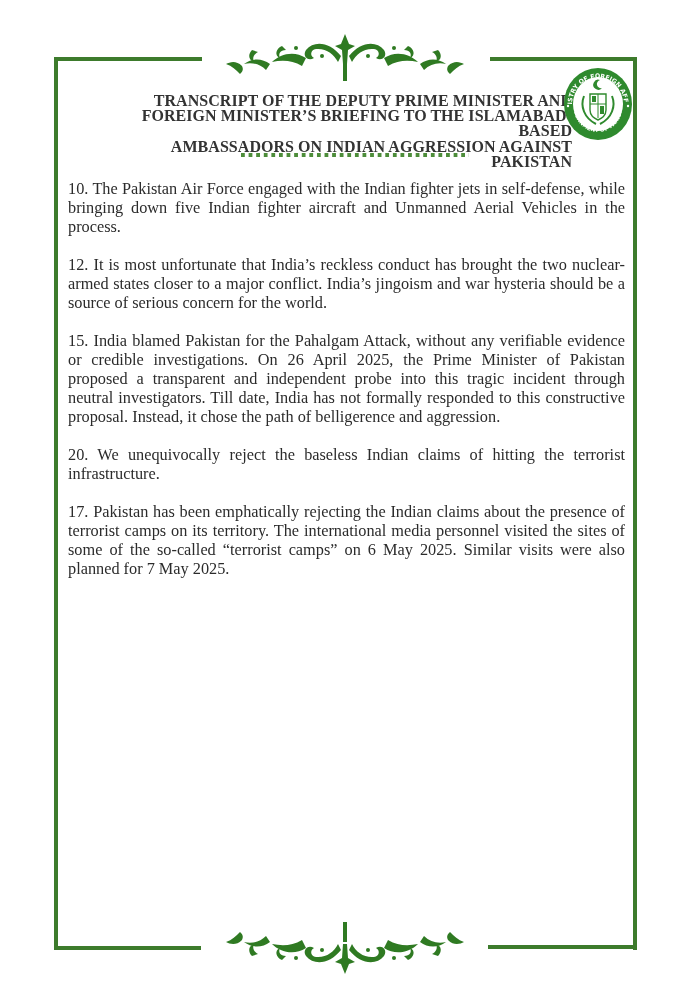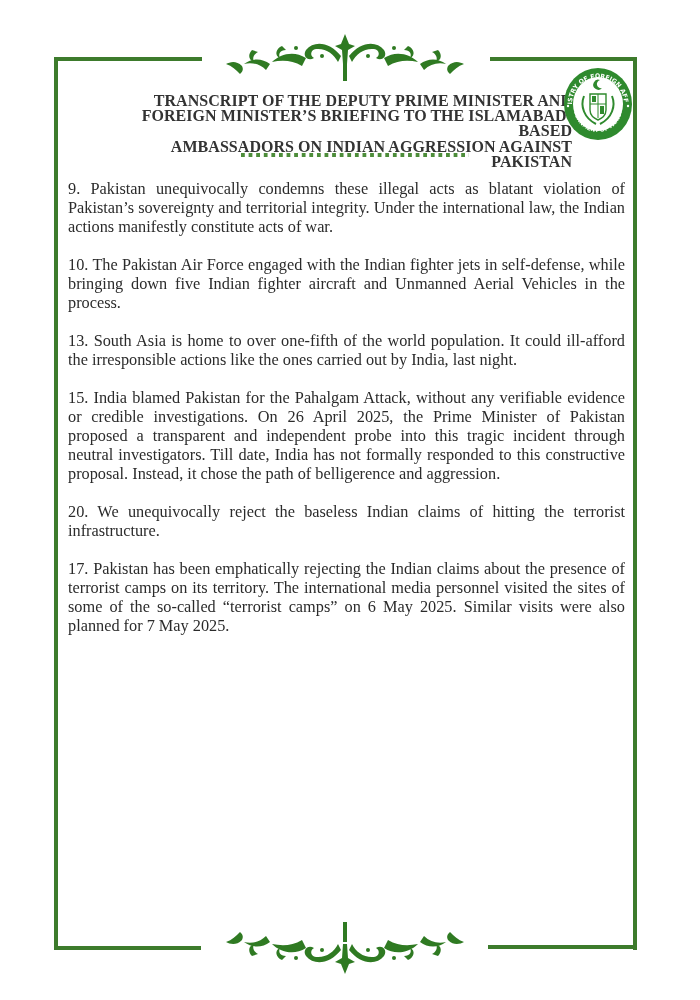--- a/index.html
+++ b/index.html
@@ -77,23 +77,22 @@
   <line x1="28" y1="38" x2="44" y2="38" stroke="#2f8a2e" stroke-width="1"></line>
   <rect x="30" y="30" width="4" height="6" fill="#2f8a2e"></rect>
   <rect x="38" y="40" width="4" height="8" fill="#2f8a2e"></rect>
   <path d="M22 30 C18 40, 22 52, 34 58" fill="none" stroke="#2f8a2e" stroke-width="2"></path>
   <path d="M50 30 C54 40, 50 52, 38 58" fill="none" stroke="#2f8a2e" stroke-width="2"></path>
 </svg>
 
 <div class="dots sq"></div>
 
 <div class="body">
-  <p class="para">9. Pakistan unequivocally condemns these illegal acts as blatant violation of Pakistan’s sovereignty and territorial integrity. Under the international law, the Indian actions manifestly constitute acts of war.</p>
   <p class="para">10. The Pakistan Air Force engaged with the Indian fighter jets in self-defense, while bringing down five Indian fighter aircraft and Unmanned Aerial Vehicles in the process.</p>
-  <p class="para">13. South Asia is home to over one-fifth of the world population. It could ill-afford the irresponsible actions like the ones carried out by India, last night.</p>
+  <p class="para">12. It is most unfortunate that India’s reckless conduct has brought the two nuclear-armed states closer to a major conflict. India’s jingoism and war hysteria should be a source of serious concern for the world.</p>
   <p class="para">15. India blamed Pakistan for the Pahalgam Attack, without any verifiable evidence or credible investigations. On 26 April 2025, the Prime Minister of Pakistan proposed a transparent and independent probe into this tragic incident through neutral investigators. Till date, India has not formally responded to this constructive proposal. Instead, it chose the path of belligerence and aggression.</p>
   <p class="para">20. We unequivocally reject the baseless Indian claims of hitting the terrorist infrastructure.</p>
   <p class="para">17. Pakistan has been emphatically rejecting the Indian claims about the presence of terrorist camps on its territory. The international media personnel visited the sites of some of the so-called “terrorist camps” on 6 May 2025. Similar visits were also planned for 7 May 2025.</p>
 </div>
 
 <svg class="ornament" style="left:222px; top:920px;" width="246" height="56" viewBox="0 0 246 56">
   <g fill="#2f7a22">
 
     <rect x="121" y="2" width="4" height="20"></rect>
     <path d="M123 54 L127 44 L133 42 L126 38 L125 24 L121 24 L120 38 L113 42 L119 44 Z"></path>

